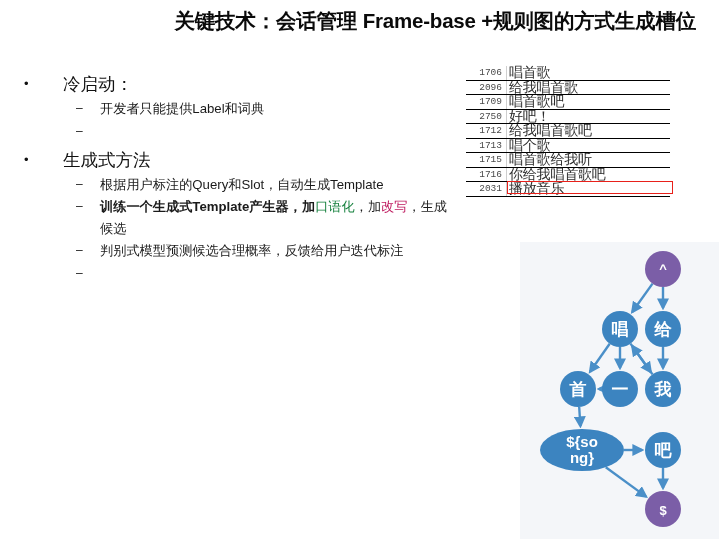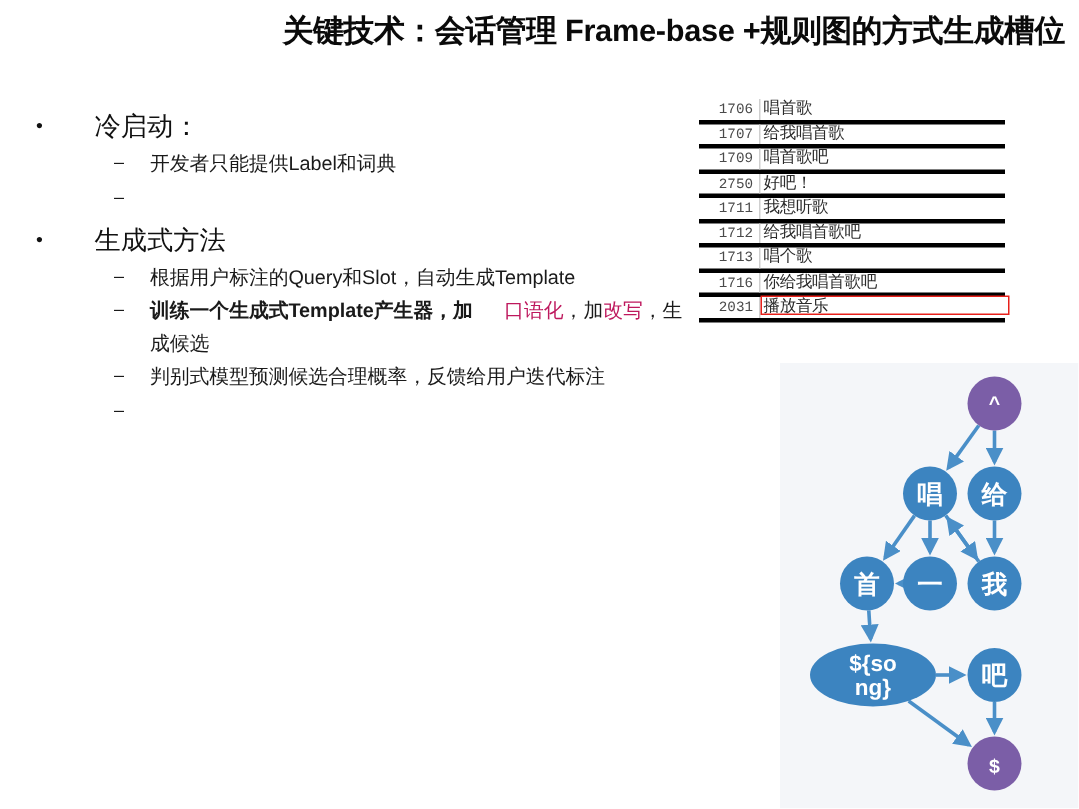--- a/index.html
+++ b/index.html
@@ -19,21 +19,21 @@
   
   .slide {
     position: absolute;
     inset: 0;
     background: #ffffff;
   }
 
   
   .slide-title {
     position: absolute;
-    left: 90px;
+    left: 76px;
     top: 8px;
     width: 620px;
     text-align: right;
     font-size: 20.5px;
     font-weight: bold;
     line-height: 26px;
     letter-spacing: -0.2px;
     color: #0a0a0a;
   }
 
@@ -82,21 +82,21 @@
   .query-panel {
     position: absolute;
     left: 466px;
     top: 66px;
     width: 204px;
     background: #ffffff;
   }
   .q-row {
     position: relative;
     height: 13.5px;
-    border-bottom: 3px solid #000000;
+    border-bottom: 1px solid #000000;
     white-space: nowrap;
   }
   .q-num {
     position: absolute;
     left: 0;
     top: 0;
     width: 36px;
     text-align: right;
     font-family: "Liberation Mono", "DejaVu Sans Mono", monospace;
     font-size: 9.5px;
@@ -108,21 +108,21 @@
     left: 40px;
     top: 0;
     bottom: 0;
     width: 1px;
     background: #cfcfcf;
   }
   .q-text {
     position: absolute;
     left: 43px;
     top: 0;
-    font-size: 11px;
+    font-size: 14px;
     line-height: 13.5px;
     color: #2b2b2b;
     letter-spacing: -0.2px;
   }
   .q-row.highlight { }
   .hl-box {
     position: absolute;
     left: 41px;
     right: -3px;
     top: -1px;
@@ -177,69 +177,69 @@
       <span>生成式方法</span>
     </div>
 
     <div class="lvl2">
       <span class="mark">–</span>
       <span>根据用户标注的Query和Slot，自动生成Template</span>
     </div>
 
     <div class="lvl2">
       <span class="mark">–</span>
-      <span><span style="color: rgb(26, 26, 26); font-weight: bold;">训练一个生成式Template产生器，加</span><span style="color: #be185d; margin-left: 21px;">口语化</span><span style="color: rgb(26, 26, 26);">，加</span><span style="color: #be185d;">改写</span><span style="color: rgb(26, 26, 26);">，生成候选</span></span>
+      <span><span style="color: rgb(26, 26, 26); font-weight: bold;">训练一个生成式Template产生器，加</span><span style="color: #15803d;">口语化</span><span style="color: rgb(26, 26, 26);">，加</span><span style="color: #be185d;">改写</span><span style="color: rgb(26, 26, 26);">，生成候选</span></span>
     </div>
 
     <div class="lvl2">
       <span class="mark">–</span>
       <span>判别式模型预测候选合理概率，反馈给用户迭代标注</span>
     </div>
 
     <div class="lvl2">
       <span class="mark">–</span>
     </div>
 
   </div>
 
   <div class="query-panel">
       <div class="q-row">
         <div class="q-num">1706</div>
         <div class="q-sep"></div>
         <div class="q-text">唱首歌</div>
       </div>
       <div class="q-row">
-        <div class="q-num">1707</div>
+        <div class="q-num">2096</div>
         <div class="q-sep"></div>
         <div class="q-text">给我唱首歌</div>
       </div>
       <div class="q-row">
         <div class="q-num">1709</div>
         <div class="q-sep"></div>
         <div class="q-text">唱首歌吧</div>
       </div>
       <div class="q-row">
         <div class="q-num">2750</div>
         <div class="q-sep"></div>
         <div class="q-text">好吧！</div>
       </div>
       <div class="q-row">
-        <div class="q-num">1711</div>
-        <div class="q-sep"></div>
-        <div class="q-text">我想听歌</div>
-      </div>
-      <div class="q-row">
         <div class="q-num">1712</div>
         <div class="q-sep"></div>
         <div class="q-text">给我唱首歌吧</div>
       </div>
       <div class="q-row">
         <div class="q-num">1713</div>
         <div class="q-sep"></div>
         <div class="q-text">唱个歌</div>
+      </div>
+      <div class="q-row">
+        <div class="q-num">1715</div>
+        <div class="q-sep"></div>
+        <div class="q-text">唱首歌给我听</div>
       </div>
       <div class="q-row">
         <div class="q-num">1716</div>
         <div class="q-sep"></div>
         <div class="q-text">你给我唱首歌吧</div>
       </div>
       <div class="q-row highlight">
         <div class="q-num">2031</div>
         <div class="q-sep"></div>
         <div class="q-text">播放音乐</div>

